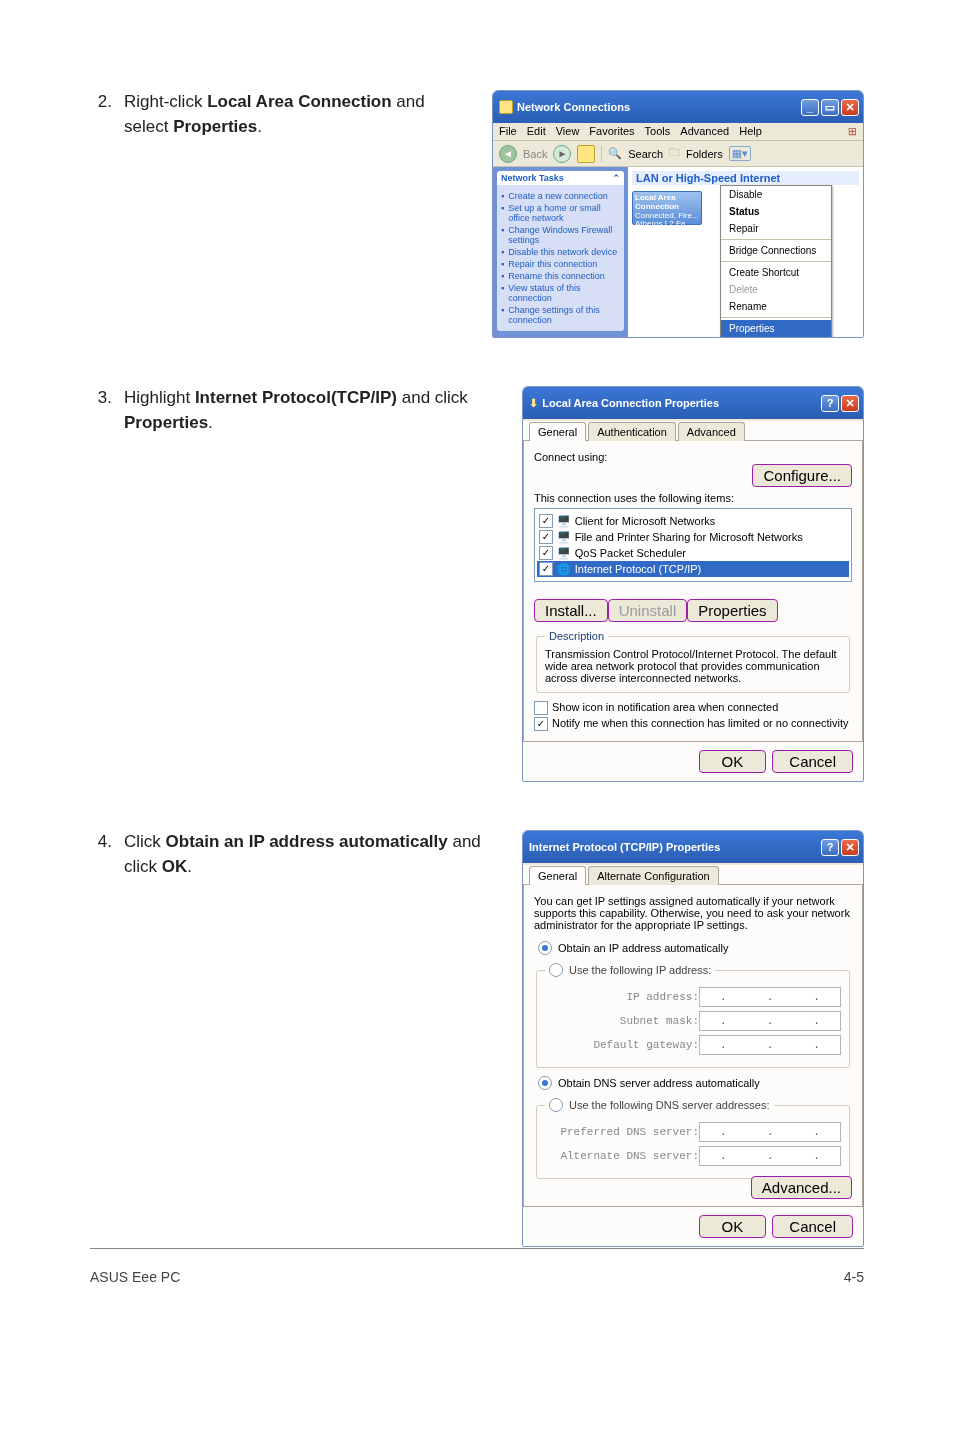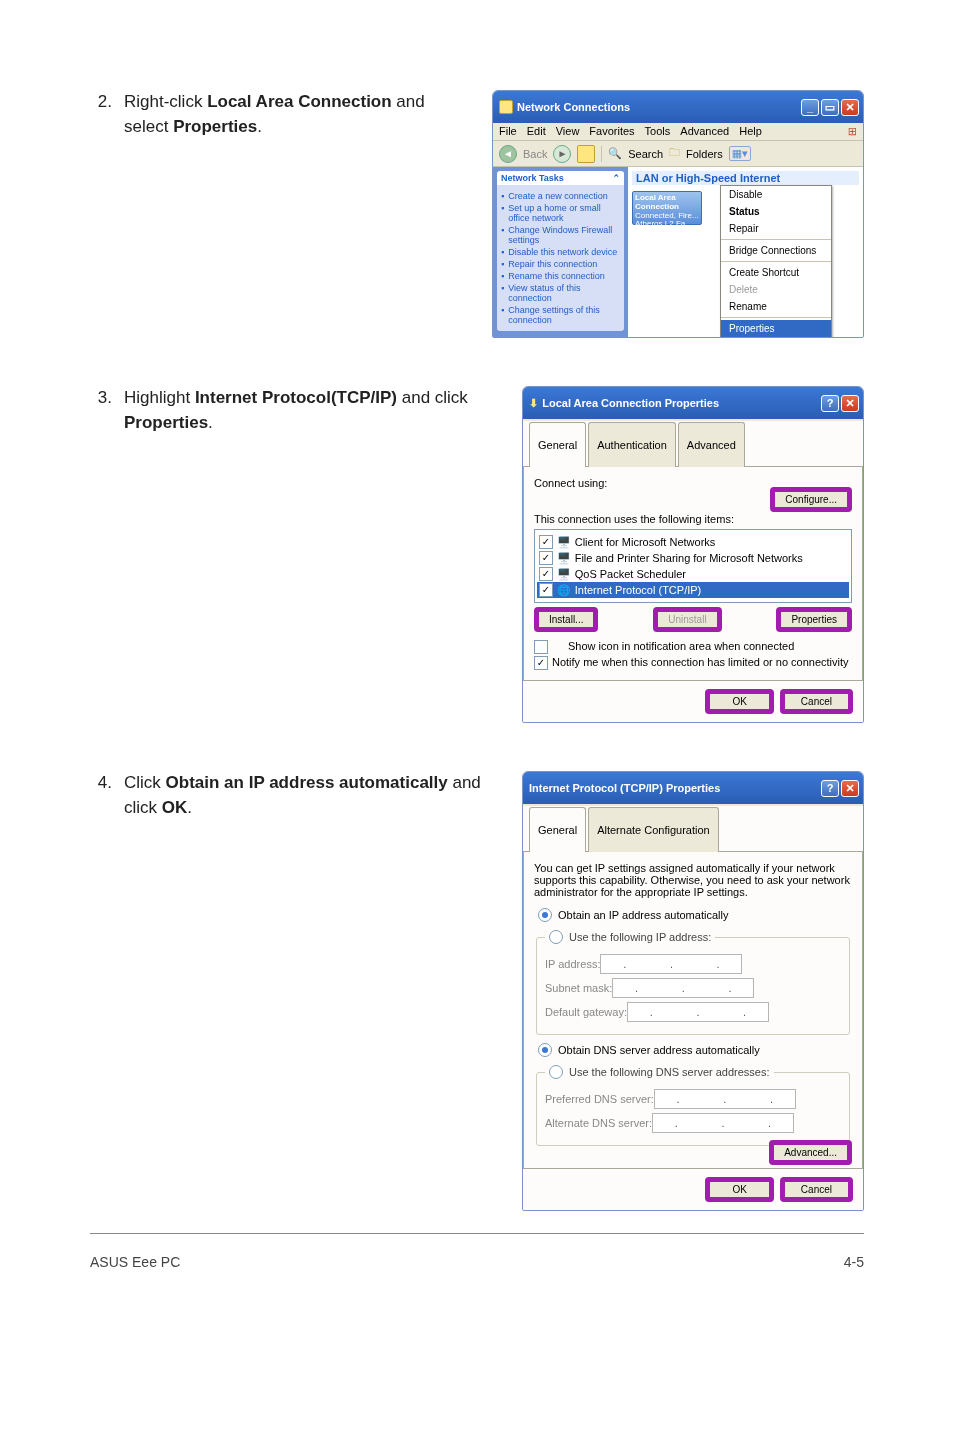--- a/index.html
+++ b/index.html
@@ -63,39 +63,39 @@
     border: 1px solid #fff;
     border-radius: 3px;
     display: flex; align-items: center; justify-content: center;
     font-size: 11px; line-height: 1;
     background: linear-gradient(#6f9de0, #3d6fc0);
   }
   .tbtn.close { background: linear-gradient(#e86b4e, #c83c1e); }
   .tbtn.help { background: linear-gradient(#6f9de0, #3d6fc0); }
 
   .tabs { display:flex; margin: 2px 0 0 6px; gap:2px; position:relative; top:1px;}
-  .tab { padding:16px 8px; background:#ece9d8; border:1px solid #aca899; border-bottom:none; border-radius:3px 3px 0 0;}
+  .tab { padding:3px 8px; background:#ece9d8; border:1px solid #aca899; border-bottom:none; border-radius:3px 3px 0 0;}
   .tab.active { background:#fdfcfb; position:relative; z-index:2;}
   .tabpane { border:1px solid #aca899; background:#fdfcfb; padding:10px; }
 
   .field-box { background:#fff; border:1px solid #7f9db9; padding:3px 6px; margin-top:4px; display:flex; align-items:center; justify-content:space-between;}
-  .btn { background:#ece9d8; border:5px solid #a21caf; border-radius:4px; padding:2px 10px; font-size:10px; }
+  .btn { background:#ece9d8; border:1px solid #a21caf; border-radius:4px; padding:2px 10px; font-size:15px; }
 
   .listbox { background:#fff; border:1px solid #7f9db9; padding:4px 2px; margin-top:4px;}
   .li-row { display:flex; align-items:center; gap:4px; padding:1px 2px;}
   .chk { width:12px;height:12px;border:1px solid #7f9db9;background:#fff; display:inline-flex;align-items:center;justify-content:center;font-size:10px;line-height:1;}
   .chk.checked::after{content:"✓"; font-size:10px;}
   .li-row.sel { background:#316ac5; color:#fff; }
 
   fieldset.group { border:1px solid #d0cdbc; border-radius:3px; padding:6px 8px 8px; margin-top:8px; }
   fieldset.group legend { padding:0 4px; color:#1a3e7b; }
 
   .radio { width:12px;height:12px;border:1px solid #7f9db9;border-radius:50%;display:inline-flex;align-items:center;justify-content:center;margin-right:6px; background:#fff;}
   .radio.sel::after{content:"";width:6px;height:6px;background:#3b78d6;border-radius:50%;}
-  .form-row { display:flex; align-items:center; justify-content:flex-start; margin:4px 0; color:#888;}
+  .form-row { display:flex; align-items:center; justify-content:flex-end; margin:4px 0; color:#888;font-family:Liberation Mono, monospace;}
   .ip-input { width:140px; height:18px; background:#fff; border:1px solid #b5b5b5; display:flex; align-items:center; justify-content:space-around; color:#bbb; font-size:11px;}
   .ip-input span{color:#555;}
 
   
   .xp { width:370px; }
   .xp .menubar { background:#ece9d8; display:flex; gap:10px; padding:2px 6px; border-bottom:1px solid #c7c3ae;}
   .xp .menubar .logo{margin-left:auto;color:#b54;}
   .xp .toolbar { display:flex; align-items:center; gap:6px; padding:3px 6px; background:#ece9d8; border-bottom:1px solid #c7c3ae;}
   .xp .toolbar .nav{width:16px;height:16px;border-radius:50%;border:1px solid #6a8; display:inline-flex;align-items:center;justify-content:center;font-size:10px;}
   .xp .toolbar .up{width:16px;height:16px;background:#ffe680;border:1px solid #c0a030;border-radius:2px;}
@@ -285,26 +285,30 @@
                 <span class="chk checked"></span>
                 <span>🖥️</span>
                 <span>QoS Packet Scheduler</span>
               </div>
           <div class="li-row sel">
                 <span class="chk checked" style="color:#000;"></span>
                 <span>🌐</span>
                 <span>Internet Protocol (TCP/IP)</span>
               </div>
         </div>
-        <div style="display:flex;justify-content:space-between;margin-top:4px;">
+        <div style="display:flex;justify-content:flex-start;margin-top:17px;">
           <span class="btn">Install...</span>
           <span class="btn" style="color:#9a9a9a;">Uninstall</span>
           <span class="btn">Properties</span>
         </div>
-        <div style="margin-top:8px;display:flex;gap:20px;align-items:flex-start;">
+        <fieldset class="group">
+          <legend>Description</legend>
+          <div>Transmission Control Protocol/Internet Protocol. The default wide area network protocol that provides communication across diverse interconnected networks.</div>
+        </fieldset>
+        <div style="margin-top:8px;display:flex;gap:4px;align-items:flex-start;">
               <span class="chk"></span>
               <span>Show icon in notification area when connected</span>
             </div>
         <div style="margin-top:2px;display:flex;gap:4px;align-items:flex-start;">
               <span class="chk checked"></span>
               <span>Notify me when this connection has limited or no connectivity</span>
             </div>
       </div>
       <div style="display:flex;justify-content:flex-end;gap:6px;padding:8px 10px;">
         <span class="btn" style="padding:2px 22px;">OK</span>

